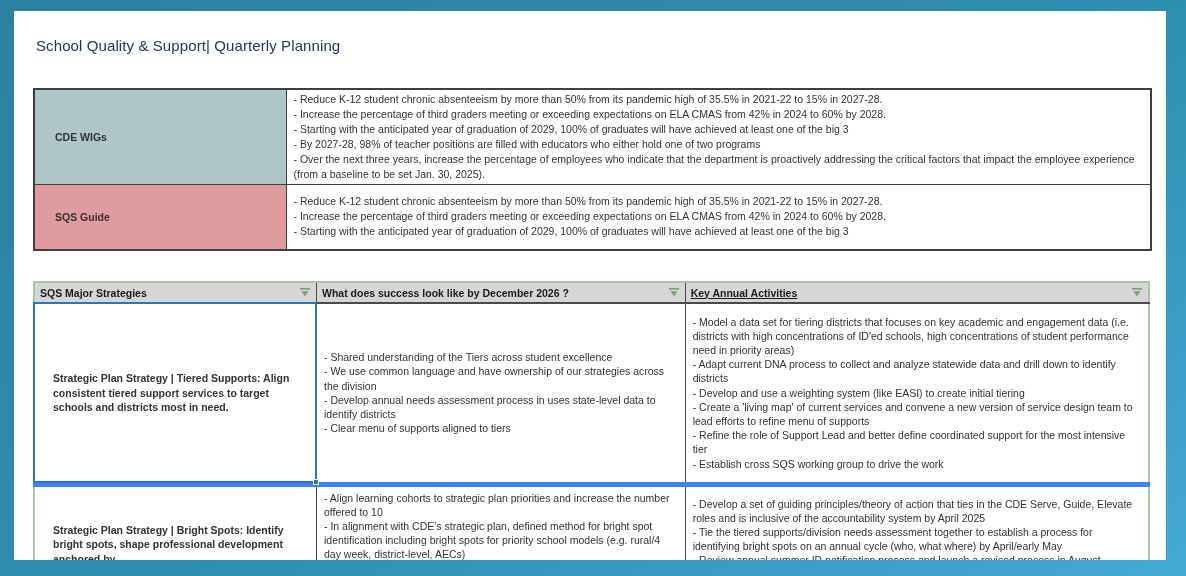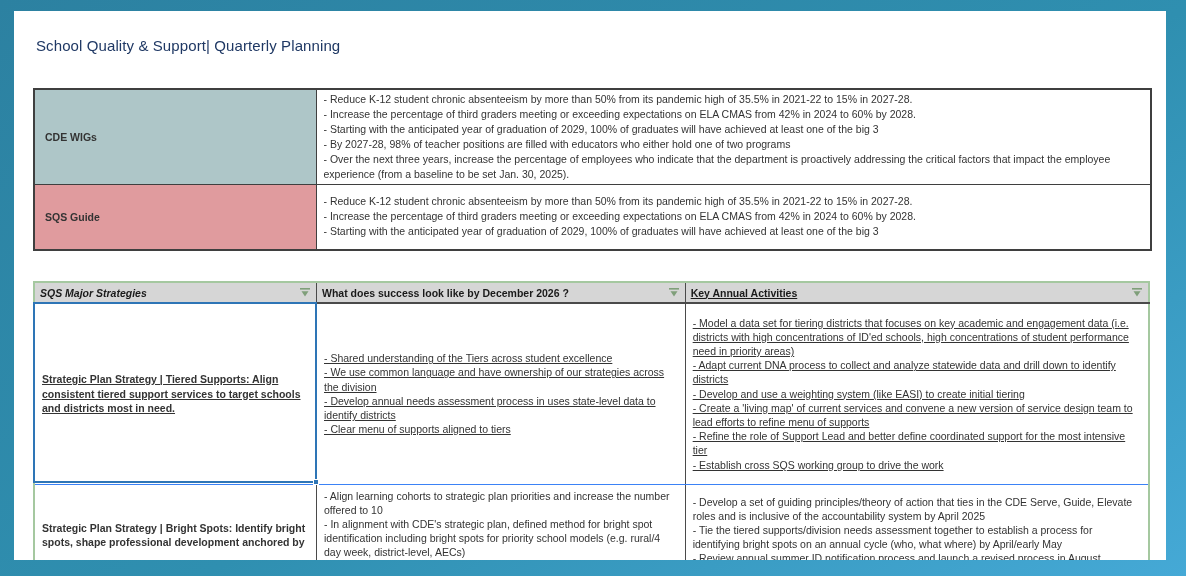--- a/index.html
+++ b/index.html
@@ -34,24 +34,24 @@
   }
   .wigs-table td {
     border: 1px solid #3f3f3f;
     vertical-align: middle;
     font-size: 10.5px;
     color: #333333;
   }
   .wigs-table .row-cde { height: 89px; }
   .wigs-table .row-sqs { height: 65px; }
   .wigs-label {
-    width: 282px;
+    width: 252px;
     font-weight: bold;
     color: #1a1a1a;
-    padding: 3px 10px;
+    padding: 3px 20px;
   }
   .bg-cde { background: #aec6c8; }
   .bg-sqs { background: #e09b9e; }
   .wigs-content { padding: 2px 7px; line-height: 15px; }
   .prelines { white-space: pre-line; }
   
   .strat-table {
     position: absolute;
     left: 19px; top: 270px;
     width: 1117px;
@@ -67,26 +67,26 @@
     background: #d6d6d6;
     height: 21px;
     font-weight: bold;
     color: #1a1a1a;
     text-align: left;
     padding: 2px 5px;
     border-bottom: 2px solid #4a4a4a;
   }
   .th-inner { display: flex; align-items: center; justify-content: space-between; }
   .filter-icon { flex: 0 0 auto; margin-left: 4px; display: inline-flex; }
-  .col-strategy  { width: 282px; font-style: italic; }
+  .col-strategy  { width: 282px; }
   .col-success   { width: 368px; }
   .col-activity  { width: 463px; text-decoration: underline; }
-  .strat-row1 td { height: 181px; vertical-align: middle; border-bottom: 1px solid #3b82f6; text-decoration: underline; }
+  .strat-row1 td { height: 181px; vertical-align: middle; border-bottom: 5px solid #3b82f6; }
   .strat-row2 td { height: 120px; vertical-align: top; }
-  .cell-strategy { font-weight: bold; color: #1a1a1a; padding: 3px 7px; line-height: 14.5px; }
+  .cell-strategy { font-weight: bold; color: #1a1a1a; padding: 3px 18px; line-height: 14.5px; }
   .cell-body { padding: 3px 7px; line-height: 14.2px; }
   .pt-lg { padding-top: 36px; }
   .pt-sm { padding-top: 4px; }
   .pt-md { padding-top: 10px; }
   
   .selection-outline {
     position: absolute;
     left: 19px; top: 291px;
     width: 284px; height: 181px;
     border: 2px solid #2e75b6;

